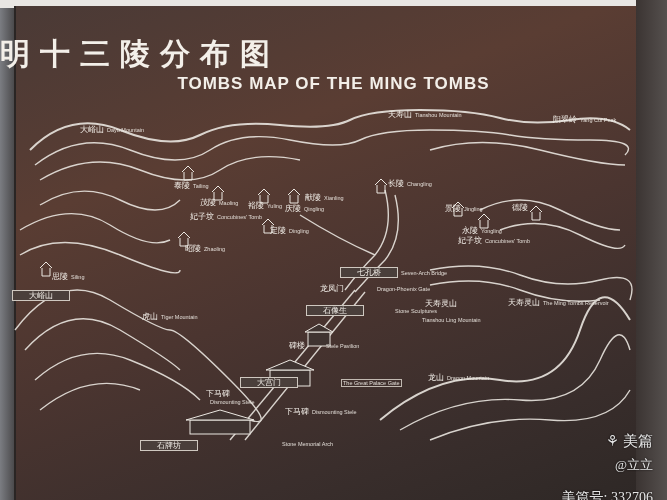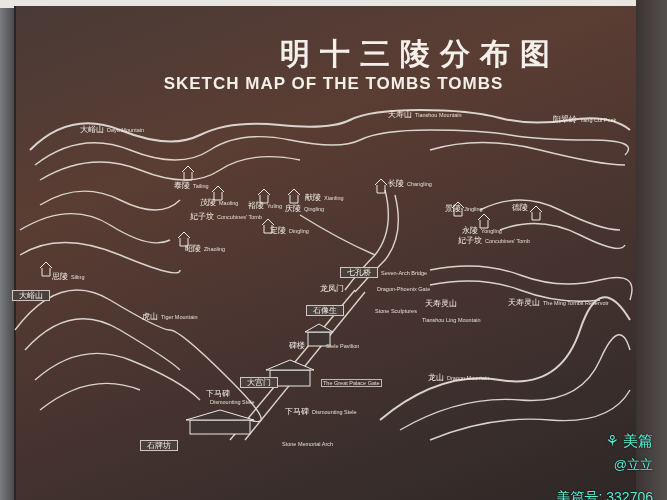--- a/index.html
+++ b/index.html
@@ -3,28 +3,28 @@
 <meta charset="utf-8">
 <style>
   html,body{margin:0;padding:0;}
   body{width:667px;height:500px;overflow:hidden;position:relative;background:#6a6a6c;font-family:"Liberation Sans",sans-serif;}
   .frame-top{position:absolute;left:0;top:0;width:667px;height:8px;background:#e8e6e3;}
   .board{position:absolute;left:14px;top:6px;width:622px;height:494px;
     background:linear-gradient(160deg,#4a3a36 0%,#5a3d33 30%,#4b3530 55%,#3a2e2c 80%,#2e2826 100%);
     border-left:2px solid #2a2524;border-right:2px solid #2a2524;}
   .edge-right{position:absolute;right:0;top:0;width:31px;height:500px;background:linear-gradient(90deg,#3b3432,#55504e);}
   .edge-left{position:absolute;left:0;top:0;width:14px;height:500px;background:linear-gradient(90deg,#7b7d82,#4b4a4c);}
-  .title-cn{position:absolute;left:0;width:560px;top:34px;text-align:right;color:#f3efe9;font-family:"DejaVu Sans",sans-serif;font-weight:bold;font-size:30px;letter-spacing:10px;}
+  .title-cn{position:absolute;left:0;width:560px;top:34px;text-align:left;color:#f3efe9;font-family:"DejaVu Sans",sans-serif;font-weight:bold;font-size:30px;letter-spacing:10px;}
   .title-en{position:absolute;left:0;width:667px;top:74px;text-align:center;color:#f3efe9;font-weight:bold;font-size:17px;letter-spacing:1px;}
   svg.map{position:absolute;left:0;top:0;}
   .lbl{position:absolute;color:#f2eee8;font-size:7px;white-space:nowrap;}
   .lbl .cn{font-family:"DejaVu Sans",sans-serif;font-size:8px;margin-right:3px;}
   .lbl .en{font-size:5.5px;opacity:.9;}
-  .boxed .cn{border:1px solid #cfc8c0;padding:0 6px;background:#4a3f3b;}
-  .wm{position:absolute;right:14px;color:#5eead4;font-family:Liberation Sans, sans-serif;text-shadow:0 0 2px #000;}
+  .boxed .cn{border:1px solid #cfc8c0;padding:0 16px;background:#4a3f3b;}
+  .wm{position:absolute;right:14px;color:#e5e5e5;font-family:Liberation Serif, serif;text-shadow:0 0 2px #000;}
   .wm-logo{top:432px;font-size:15px;}
   .wm-user{top:456px;font-size:13px;margin-left:32px;}
   .wm-id{top:489px;font-size:14px;}
 </style>
 </head>
 <body>
 
 <div class="edge-left"></div>
 <div class="frame-top"></div>
 <div class="board"></div>
@@ -81,21 +81,21 @@
     <path d="M262,225 l6,-6 l6,6 m-10,0 v8 h8 v-8"></path>
     <path d="M178,238 l6,-6 l6,6 m-10,0 v8 h8 v-8"></path>
     <path d="M40,268 l6,-6 l6,6 m-10,0 v8 h8 v-8"></path>
     <path d="M452,208 l6,-6 l6,6 m-10,0 v8 h8 v-8"></path>
     <path d="M478,220 l6,-6 l6,6 m-10,0 v8 h8 v-8"></path>
     <path d="M530,212 l6,-6 l6,6 m-10,0 v8 h8 v-8"></path>
   </g>
 </svg>
 
 <div class="title-cn">明十三陵分布图</div>
-<div class="title-en">SKETCH MAP OF THE TOMBS TOMBS</div>
+<div class="title-en">TOMBS MAP OF THE MING TOMBS</div>
 
 <div class="lbl" style="left:80px;top:124px"><span class="cn">大峪山</span><span class="en">Dayu Mountain</span></div>
 <div class="lbl" style="left:388px;top:109px"><span class="cn">天寿山</span><span class="en">Tianshou Mountain</span></div>
 <div class="lbl" style="left:553px;top:114px"><span class="cn">阳翠岭</span><span class="en">Yang Cui Peak</span></div>
 <div class="lbl" style="left:174px;top:180px"><span class="cn">泰陵</span><span class="en">Tailing</span></div>
 <div class="lbl" style="left:200px;top:197px"><span class="cn">茂陵</span><span class="en">Maoling</span></div>
 <div class="lbl" style="left:248px;top:200px"><span class="cn">裕陵</span><span class="en">Yuling</span></div>
 <div class="lbl" style="left:285px;top:203px"><span class="cn">庆陵</span><span class="en">Qingling</span></div>
 <div class="lbl" style="left:305px;top:192px"><span class="cn">献陵</span><span class="en">Xianling</span></div>
 <div class="lbl" style="left:388px;top:178px"><span class="cn">长陵</span><span class="en">Changling</span></div>

